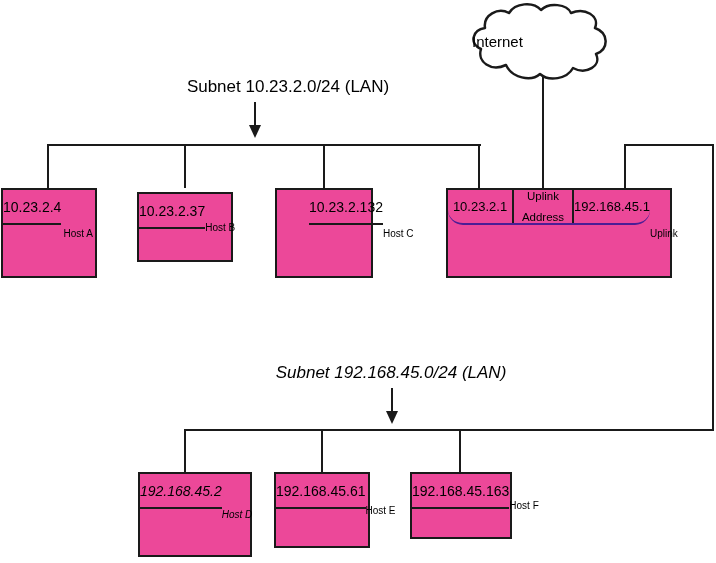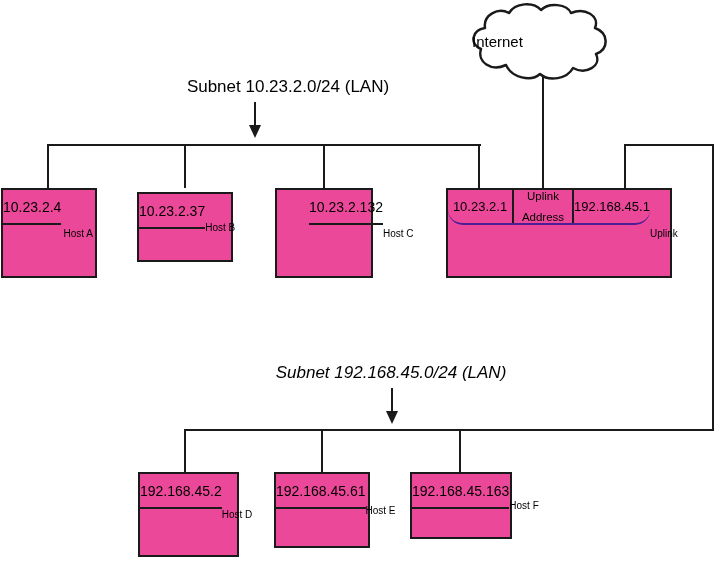--- a/index.html
+++ b/index.html
@@ -153,21 +153,21 @@
       <div class="router-cell" style="width:64px;">10.23.2.1</div>
       <div class="router-cell mid" style="width:62px;gap:8px;">
         <span>Uplink</span>
         <span>Address</span>
       </div>
       <div class="router-cell" style="flex:1;">192.168.45.1</div>
     </div>
     <div class="name-cell">Uplink</div>
   </div>
 
-  <div class="node-box" style="left:138px; top:472px; width:101px; height:85px;">
+  <div class="node-box" style="left:138px; top:472px; width:114px; height:85px;font-style:italic;">
     <div class="ip-cell">192.168.45.2</div>
     <div class="name-cell">Host D</div>
   </div>
 
   <div class="node-box" style="left:274px; top:472px; width:96px; height:76px;">
     <div class="ip-cell">192.168.45.61</div>
     <div class="name-cell">Host E</div>
   </div>
 
   <div class="node-box" style="left:410px; top:472px; width:102px; height:67px;">

